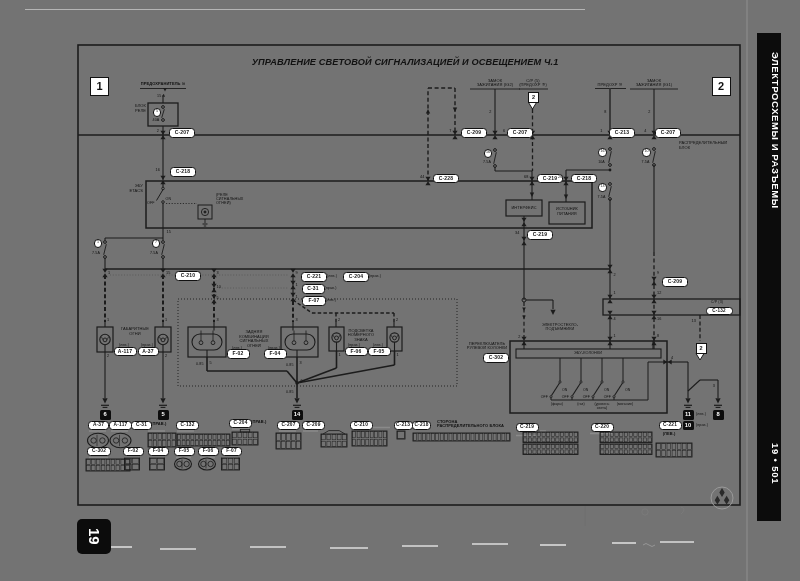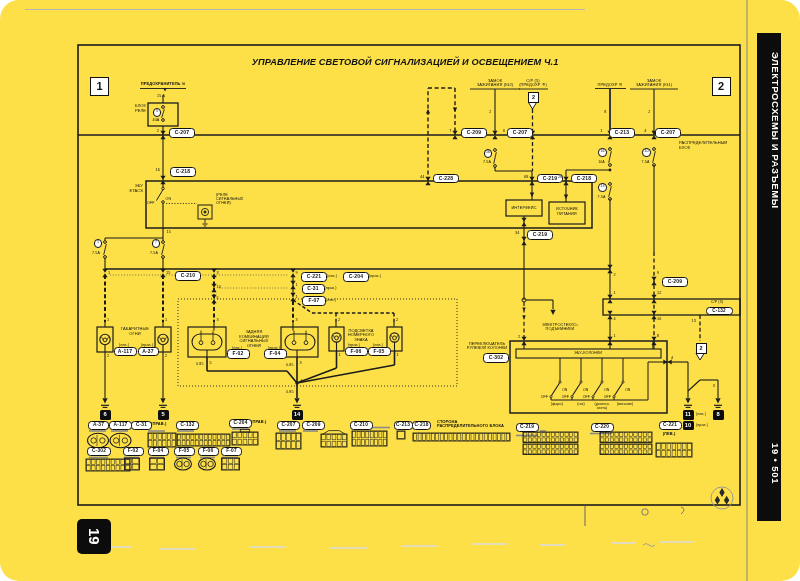--- a/index.html
+++ b/index.html
@@ -1,18 +1,18 @@
 <!DOCTYPE html>
 <html><head>
 <meta charset="utf-8">
 <style>
   html,body { margin:0; padding:0; }
   body { width:800px; height:581px; background:#ffffff; overflow:hidden;
          font-family:"Liberation Sans","DejaVu Sans",sans-serif; }
-  #page { position:relative; width:800px; height:581px; background:#fde047;border-radius:19px; }
+  #page { position:relative; width:800px; height:581px; background:#737373; }
   #art { position:absolute; left:0; top:0; }
   svg { filter: blur(0.18px); }
   #art line,#art path,#art rect,#art circle,#art ellipse { stroke:#1c1c1c; stroke-width:1.1; fill:none; }
   #art polygon { fill:#1c1c1c; stroke:none; }
   .lbl { position:absolute; color:#111; white-space:pre-line; line-height:1.18; letter-spacing:0.1px; }
   .chipl { position:absolute; color:#111; border:1.1px solid #111; border-radius:3.5px;
            background:#fff; text-align:center; white-space:nowrap; letter-spacing:0.2px; }
   .gboxl { position:absolute; color:#fff; background:#0d0d0d; border-radius:1.5px;
            text-align:center; white-space:nowrap; }
   .markl { position:absolute; color:#111; border-style:solid; border-color:#111;

